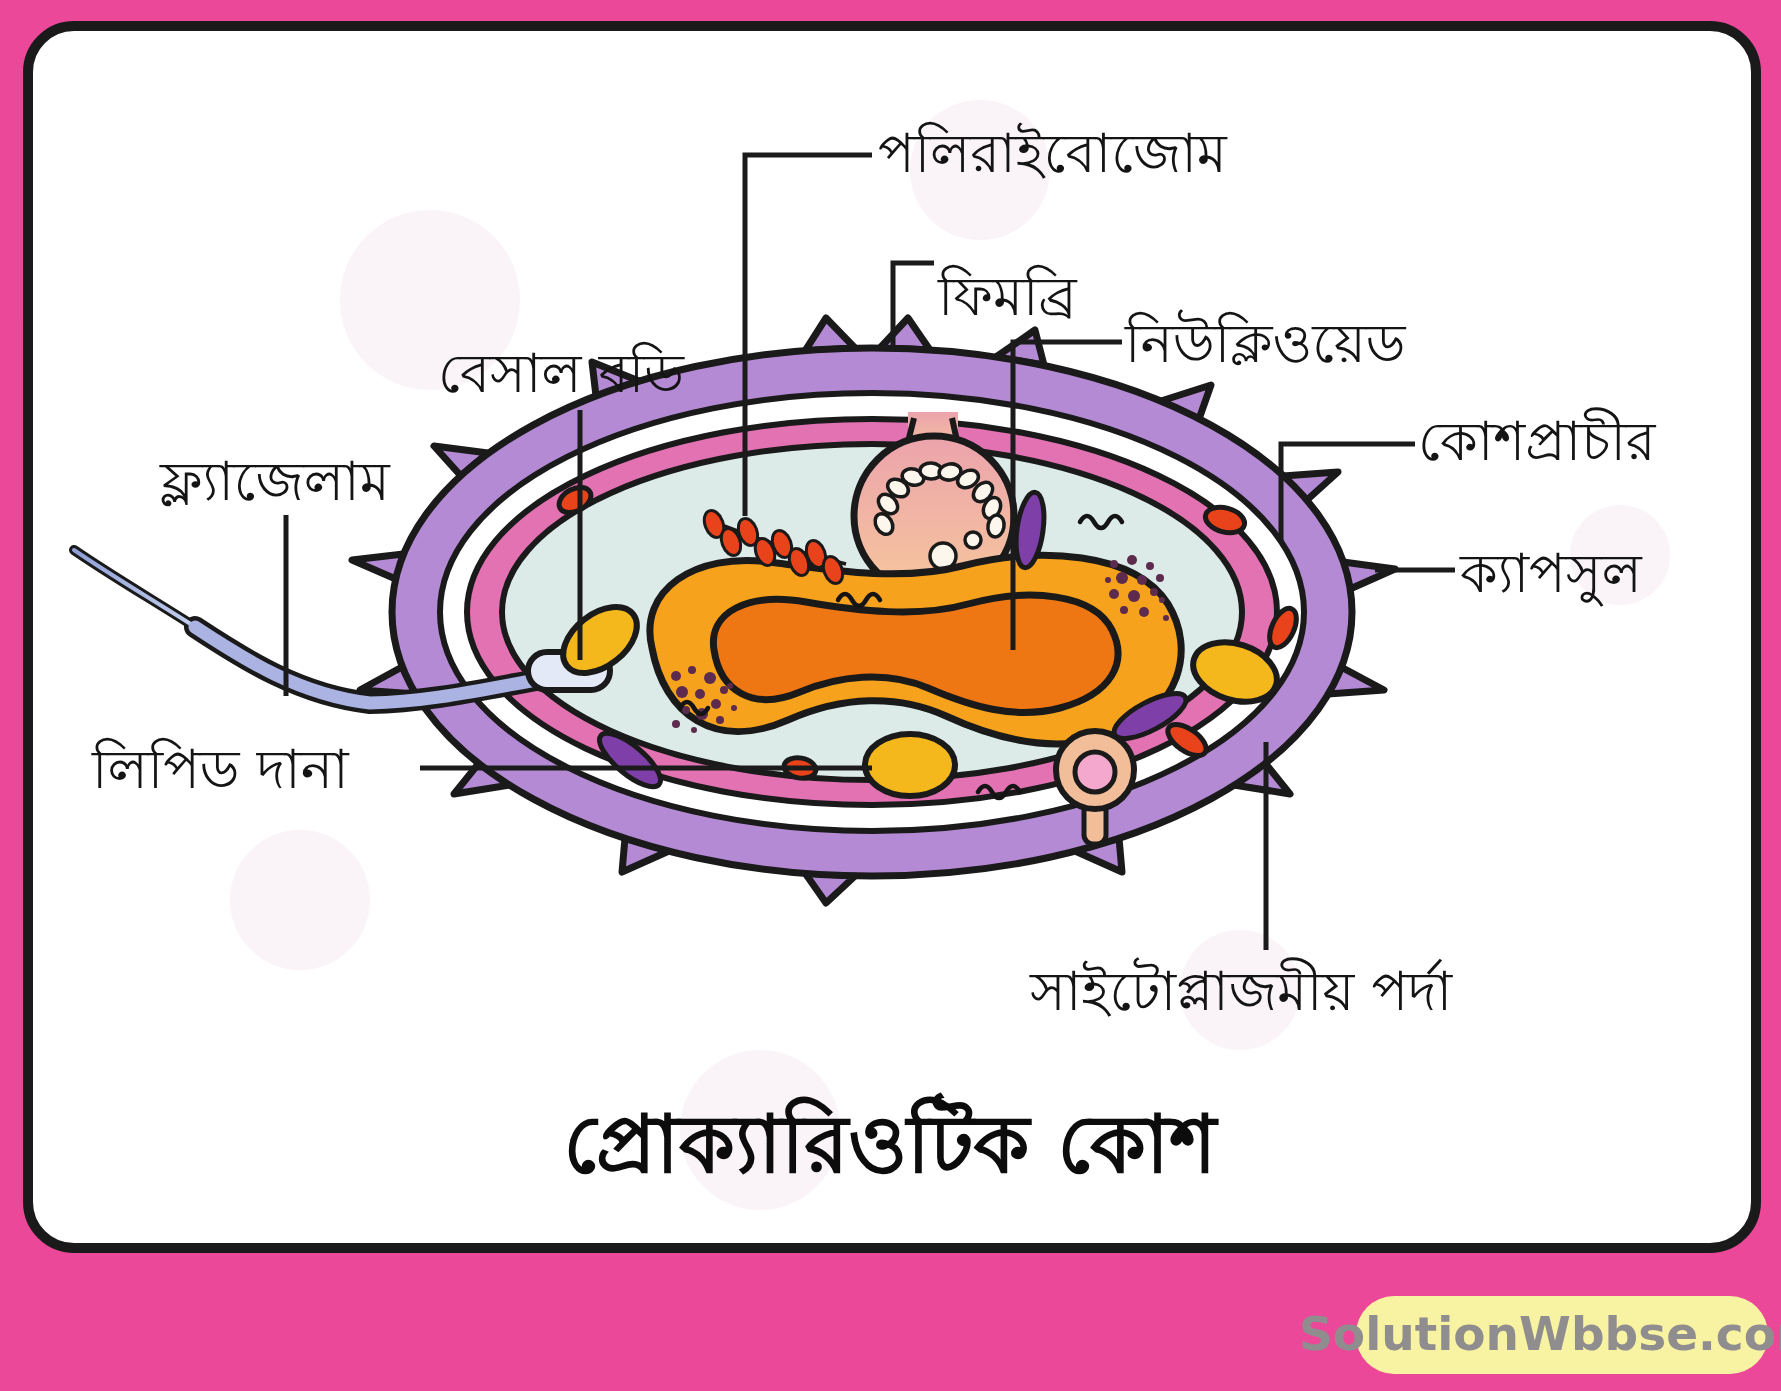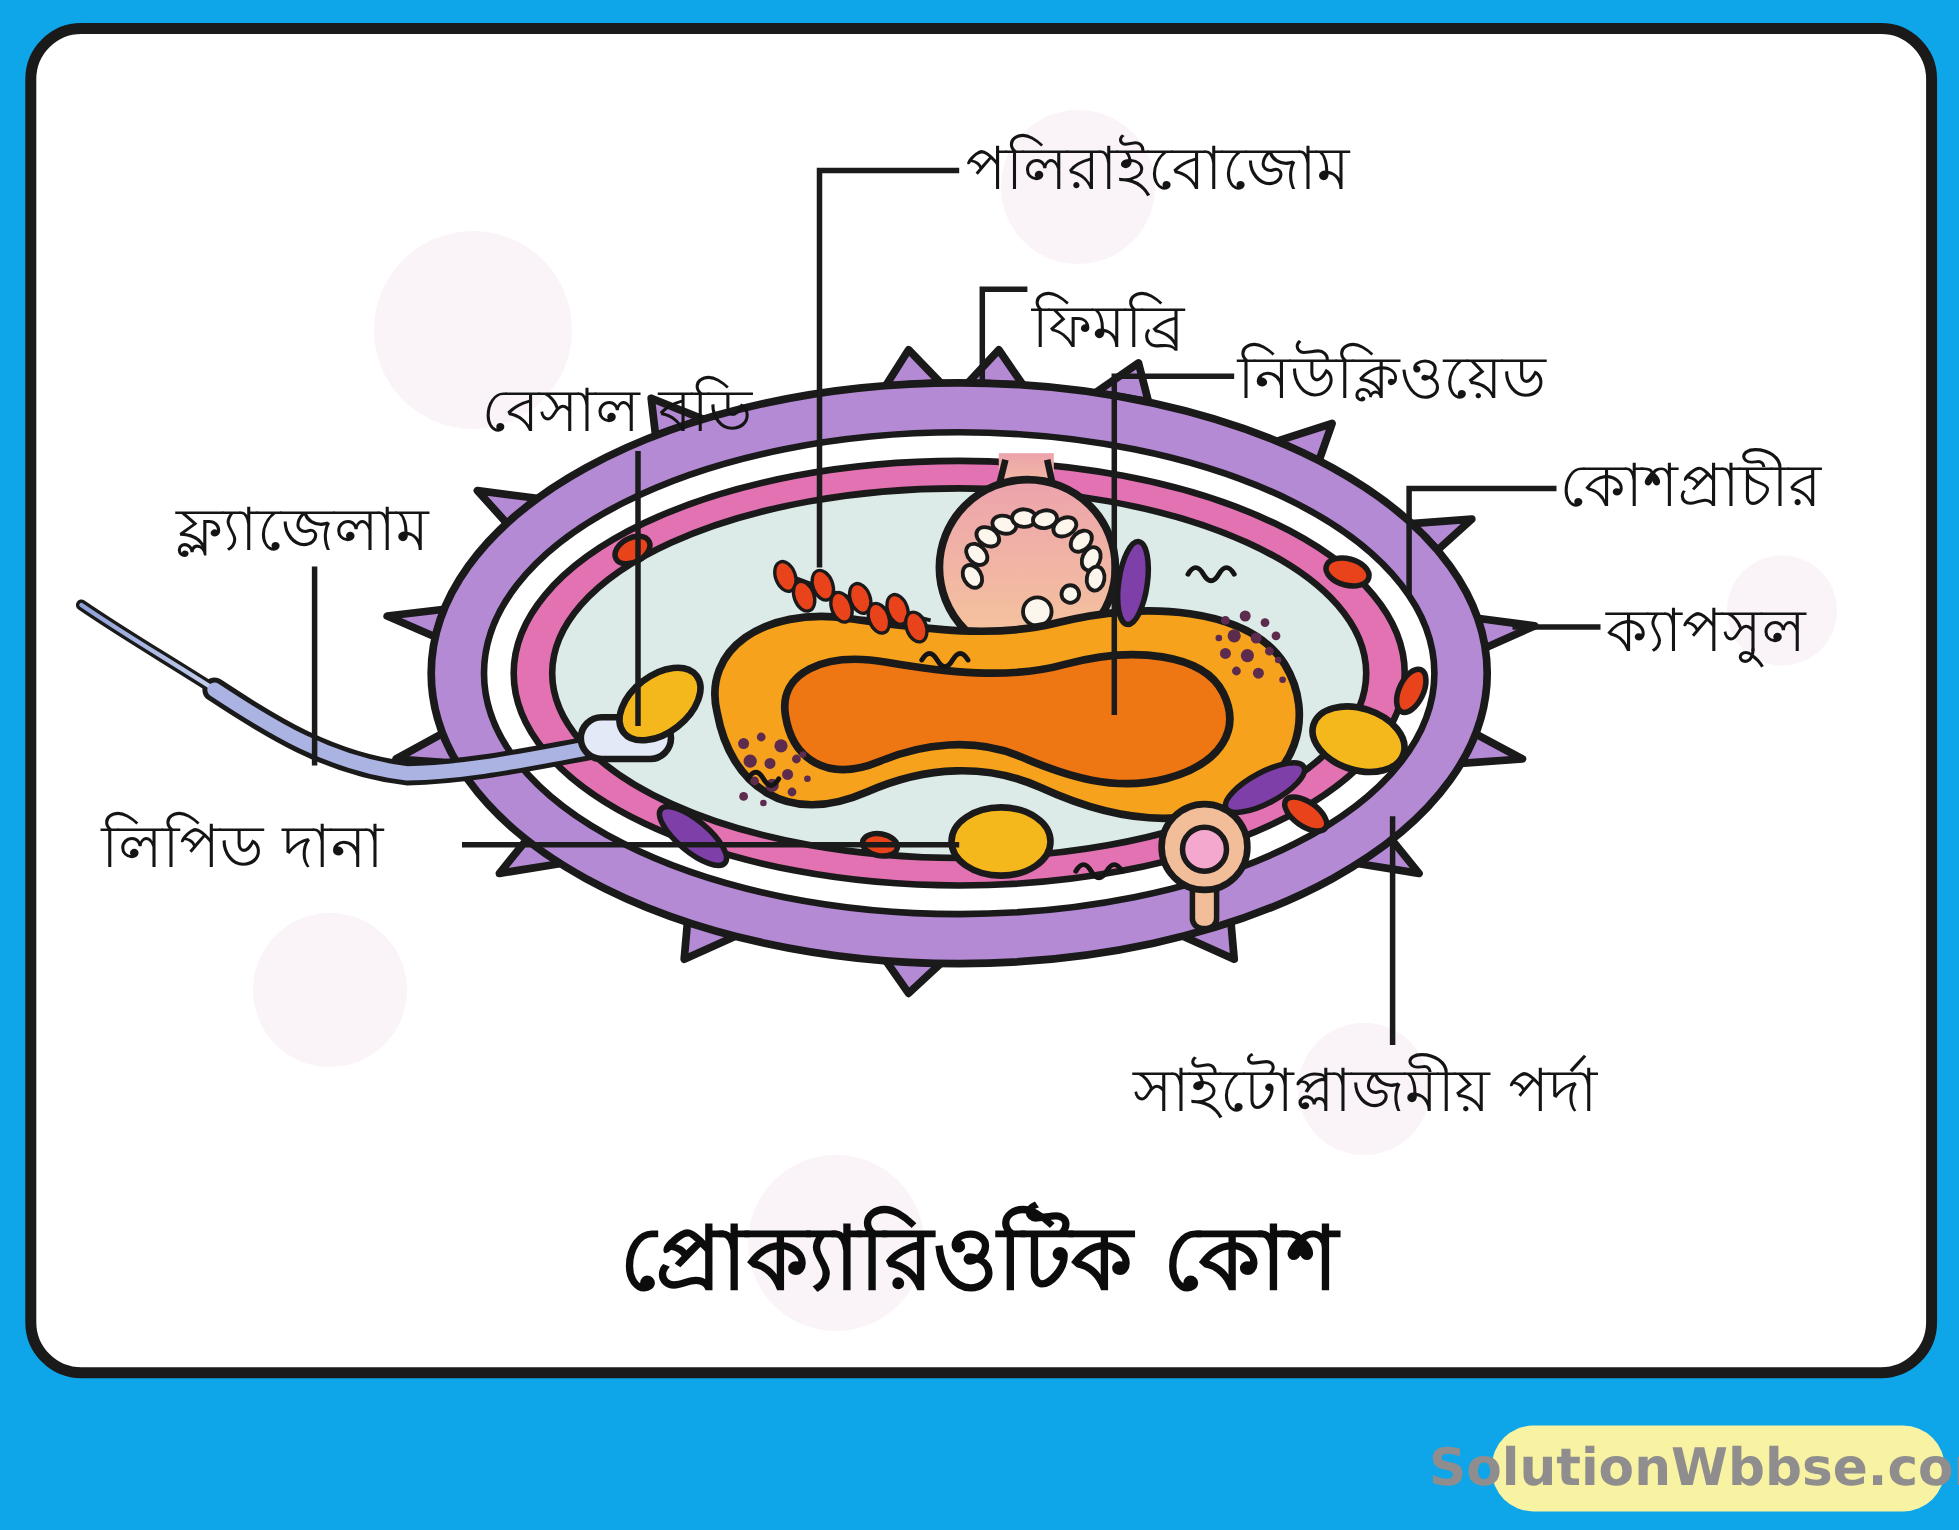--- a/index.html
+++ b/index.html
@@ -1,16 +1,16 @@
 <!DOCTYPE html>
 <html><head>
 <meta charset="utf-8">
 <style>
   html,body{margin:0;padding:0;background:#ffffff;}
-  .stage{position:relative;width:1781px;height:1391px;background:#0ea5e9;overflow:hidden;
+  .stage{position:relative;width:1781px;height:1391px;background:#ec4899;overflow:hidden;
          font-family:"DejaVu Sans","Liberation Sans",sans-serif;}
   svg{display:block}
   .label-text{font-family:"DejaVu Sans","Liberation Sans",sans-serif;font-size:54px;fill:#141414;}
   .title-text{font-family:"DejaVu Sans","Liberation Sans",sans-serif;font-size:80px;font-weight:700;fill:#0c0c0c;}
   .wm-text{font-family:"DejaVu Sans","Liberation Sans",sans-serif;font-size:47px;font-weight:700;}
   .outline{stroke:#1a1a1a;}
   .connector{stroke:#1b1b1b;stroke-width:5;fill:none;}
 </style>
 </head>
 <body>

